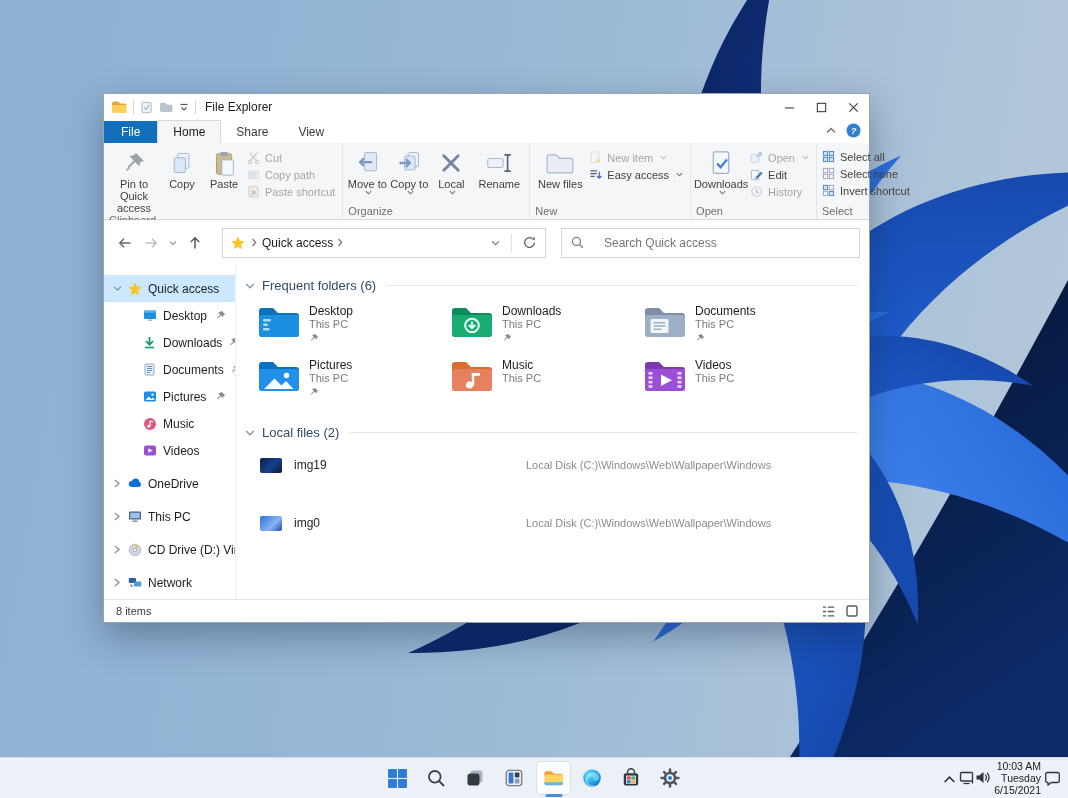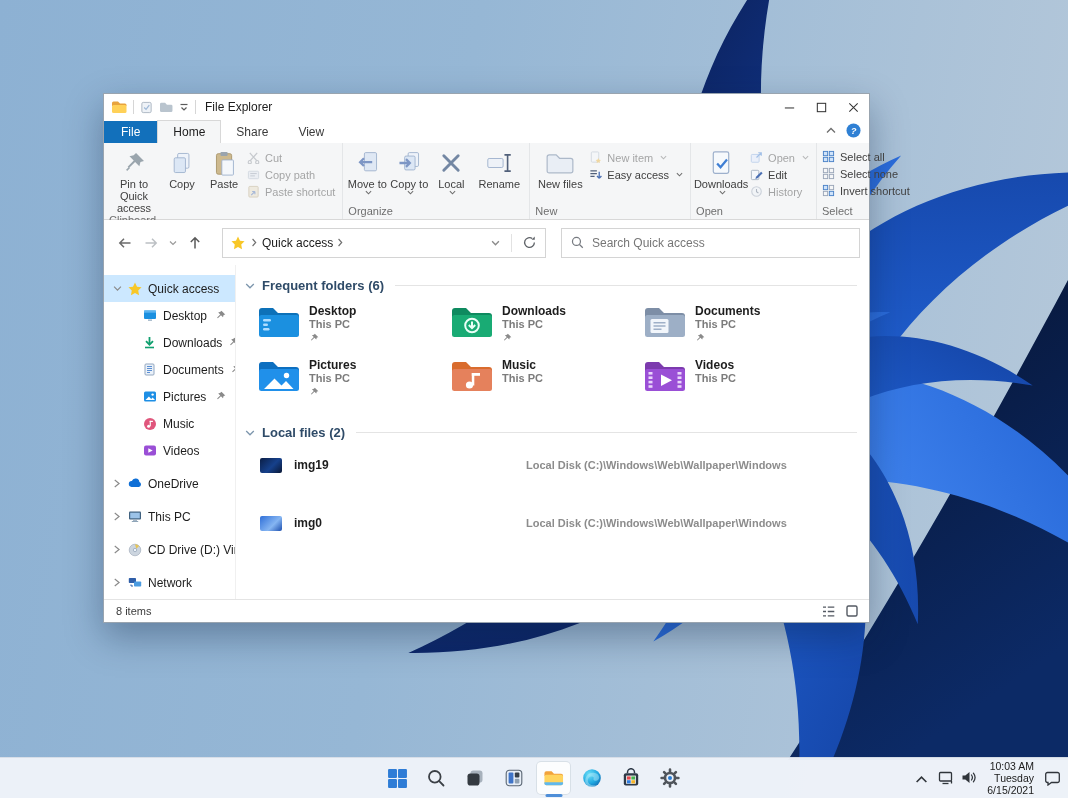--- a/index.html
+++ b/index.html
@@ -37,34 +37,34 @@
   .smallbtn{display:flex;align-items:center;gap:5px;font-size:11px;color:#404040;white-space:nowrap;}
   .disabled{opacity:.45;}
   .car{display:inline-flex;width:7px;height:5px;color:#6f6f6f;margin-left:2px;}
   
   .navbar{height:45px;display:flex;align-items:center;background:#fff;padding-left:8px;flex:none;}
   .navbtn{width:26px;height:26px;display:flex;align-items:center;justify-content:center;}
   .addr{width:322px;height:28px;border:1px solid #d4d4d4;display:flex;align-items:center;margin-left:14px;background:#fff;}
   .addr .crumbtxt{font-size:12px;color:#1b1b1b;margin:0 4px;}
   .addr .spacer{flex:1;}
   .asep{width:1px;height:18px;background:#e2e2e2;margin:0 2px;}
-  .search{width:288px;height:28px;border:1px solid #d4d4d4;display:flex;align-items:center;margin-left:15px;gap:8px;padding-left:9px;color:#767676;font-size:12px;background:#fff;}
+  .search{width:288px;height:28px;border:1px solid #d4d4d4;display:flex;align-items:center;margin-left:15px;gap:20px;padding-left:9px;color:#767676;font-size:12px;background:#fff;}
   
   .main{flex:1;display:flex;min-height:0;}
   .sidebar{width:131px;flex:none;padding-top:10px;overflow:hidden;}
   .srow{height:27px;display:flex;align-items:center;gap:6px;position:relative;}
   .srow .chev{position:absolute;left:9px;width:9px;height:9px;color:#8a8a8a;display:flex;}
   .srow .sico{width:14px;height:14px;display:flex;flex:none;}
   .srow .slbl{font-size:12px;color:#1d1d1d;white-space:nowrap;}
   .srow .spin{margin-left:auto;margin-right:9px;width:11px;height:11px;display:flex;}
   .srow.sel{background:#cce8ff;}
   .srow.top{padding-left:24px;}
   .srow.child{padding-left:39px;}
   .srow.root{padding-left:24px;margin-top:6px;}
-  .content{flex:1;position:relative;padding-top:13px;border-left:1px solid #f0f0f0;min-width:0;font-weight:bold;}
+  .content{flex:1;position:relative;padding-top:13px;border-left:1px solid #f0f0f0;min-width:0;}
   .sechead{display:flex;align-items:center;gap:7px;padding-left:9px;margin-right:12px;}
   .sechead .chev{width:10px;height:10px;color:#7d96ad;display:flex;}
   .sechead .st{font-size:13px;color:#2f4b68;white-space:nowrap;}
   .sechead .rule{flex:1;height:1px;background:#e4e4e4;margin-left:4px;}
   .tiles{display:grid;grid-template-columns:repeat(3,193px);margin:11px 0 0 21px;row-gap:3px;}
   .tile{height:51px;display:flex;gap:8px;}
   .tile .tico{width:44px;height:35px;flex:none;display:flex;}
   .tmeta{display:flex;flex-direction:column;padding-top:0;}
   .tname{font-size:12px;color:#1d1d1d;line-height:14px;}
   .tsub{font-size:11px;color:#7c7c7c;line-height:13px;}
@@ -81,21 +81,21 @@
   .vb{width:15px;height:15px;display:flex;}
 
   
   .taskbar{position:absolute;left:0;bottom:0;width:100%;height:40px;background:rgba(238,243,249,.97);
     border-top:1px solid rgba(120,140,160,.18);display:flex;align-items:center;}
   .tbcenter{position:absolute;left:50%;top:0;transform:translateX(-50%);height:40px;display:flex;align-items:center;gap:4px;}
   .tbtn{width:35px;height:34px;border-radius:5px;display:flex;align-items:center;justify-content:center;position:relative;}
   .tbtn .ti{width:21px;height:21px;display:flex;}
   .tbtn.active{background:rgba(255,255,255,.85);box-shadow:0 0 0 1px rgba(150,170,190,.35) inset;}
   .tbtn.active::after{content:"";position:absolute;bottom:-2px;left:50%;transform:translateX(-50%);width:17px;height:3px;border-radius:2px;background:#4e8ed8;}
-  .tray{position:absolute;right:6px;top:0;height:40px;display:flex;align-items:center;gap:7px;}
+  .tray{position:absolute;right:6px;top:0;height:40px;display:flex;align-items:center;}
   .tri{width:16px;height:16px;display:flex;}
   .clock{text-align:right;font-size:10.5px;line-height:12px;color:#1a1a1a;margin:0 3px;}
   .notif{width:18px;height:16px;display:flex;}
   i{display:inline-flex;}
   i svg{width:100%;height:100%;display:block;}
 </style>
 </head>
 <body>
 
 <div class="screen">

